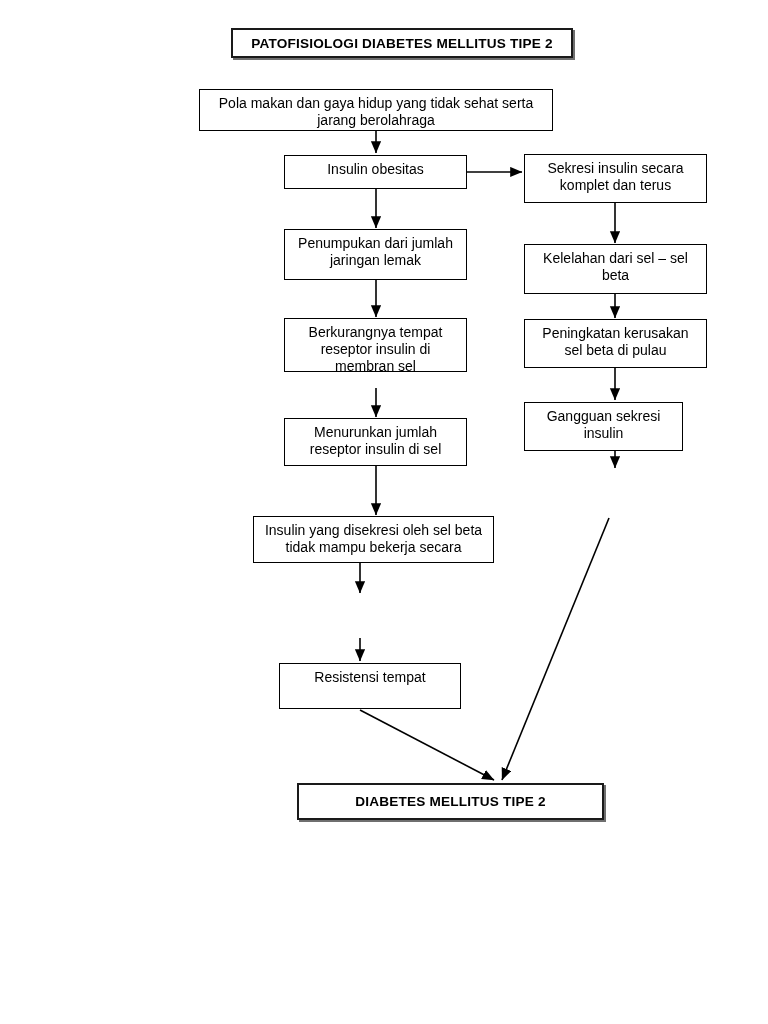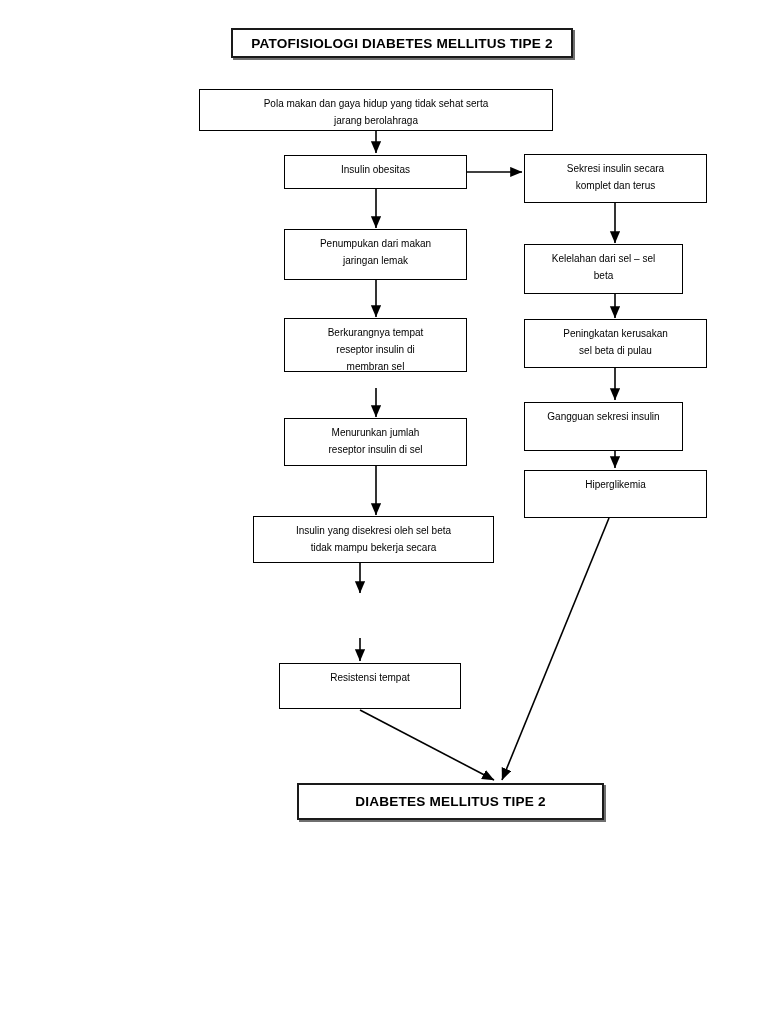--- a/index.html
+++ b/index.html
@@ -27,21 +27,21 @@
     width: 768px;
     height: 1024px;
     pointer-events: none;
   }
   .node {
     position: absolute;
     box-sizing: border-box;
     background: #ffffff;
     border: 1px solid #000000;
     text-align: center;
-    font-size: 10px;
+    font-size: 14px;
     line-height: 17px;
     color: #000000;
     padding-top: 5px;
     z-index: 2;
   }
   .node.centered {
     display: flex;
     align-items: center;
     justify-content: center;
     padding-top: 0;
@@ -106,21 +106,21 @@
   <div class="node" style="left:199px; top:82px; width:354px; height:42px;">
     <span class="txt">Pola makan dan gaya hidup yang tidak sehat serta
 jarang berolahraga</span>
   </div>
 
   <div class="node" style="left:284px; top:148px; width:183px; height:34px;">
     <span class="txt">Insulin obesitas</span>
   </div>
 
   <div class="node" style="left:284px; top:222px; width:183px; height:51px;">
-    <span class="txt">Penumpukan dari makan
+    <span class="txt">Penumpukan dari jumlah
 jaringan lemak</span>
   </div>
 
   <div class="node" style="left:284px; top:311px; width:183px; height:54px;">
     <span class="txt">Berkurangnya tempat
 reseptor insulin di
 membran sel</span>
   </div>
 
   <div class="node" style="left:253px; top:509px; width:241px; height:47px;">
@@ -136,35 +136,32 @@
 
   <div class="node" style="left:279px; top:656px; width:182px; height:46px;">
     <span class="txt">Resistensi tempat</span>
   </div>
 
   <div class="node" style="left:524px; top:147px; width:183px; height:49px;">
     <span class="txt">Sekresi insulin secara
 komplet dan terus</span>
   </div>
 
-  <div class="node" style="left:524px; top:237px; width:159px; height:50px;">
+  <div class="node" style="left:524px; top:237px; width:183px; height:50px;">
     <span class="txt">Kelelahan dari sel – sel
 beta</span>
   </div>
 
   <div class="node" style="left:524px; top:312px; width:183px; height:49px;">
     <span class="txt">Peningkatan kerusakan
 sel beta di pulau</span>
   </div>
 
   <div class="node" style="left:524px; top:395px; width:159px; height:49px;">
     <span class="txt">Gangguan sekresi insulin</span>
   </div>
 
-  <div class="node" style="left:524px; top:463px; width:183px; height:48px;">
-    <span class="txt">Hiperglikemia</span>
-  </div>
 
   <div class="node emphasis centered" style="left:297px; top:776px; width:307px; height:37px;">
     <span class="txt">DIABETES MELLITUS TIPE 2</span>
   </div>
 
 </div>
 
 </body></html>

